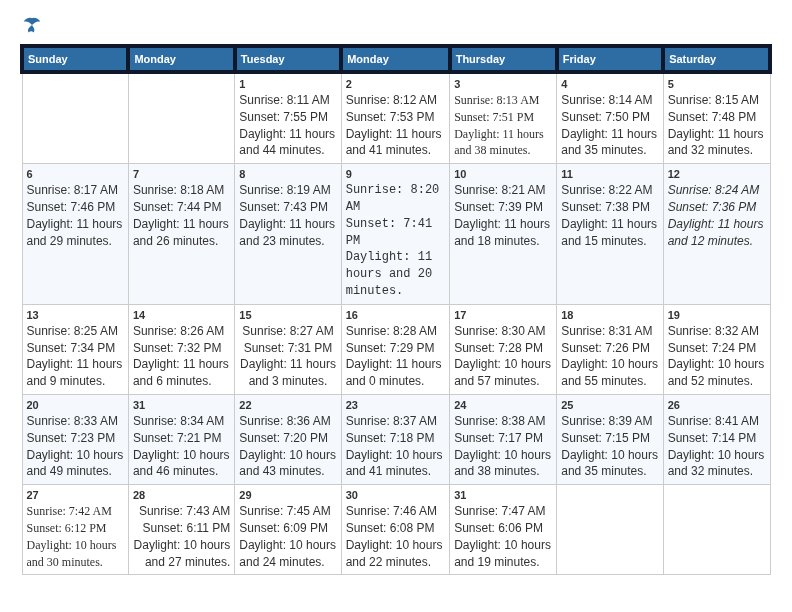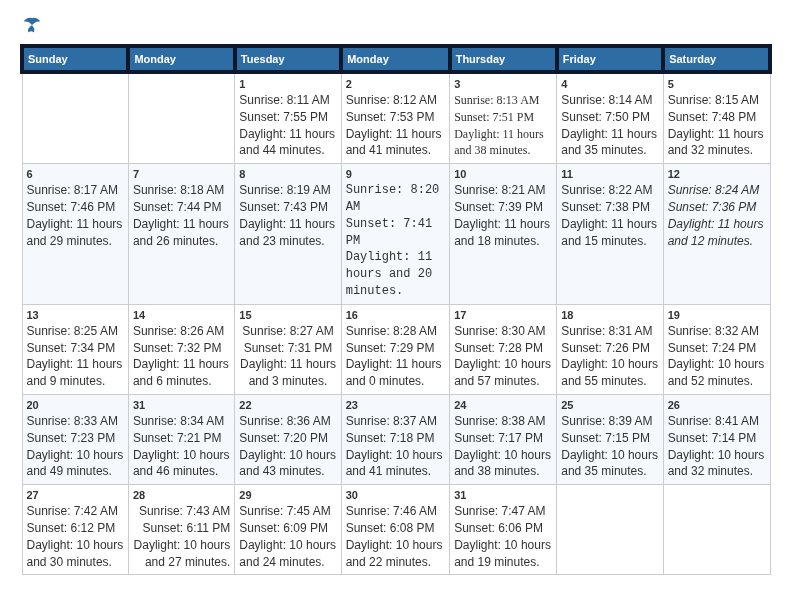--- a/index.html
+++ b/index.html
@@ -295,21 +295,21 @@
           <td>
             <span class="cell-date">26</span>
             <div class="cell-info" style="white-space: pre-line;">Sunrise: 8:41 AM
 Sunset: 7:14 PM
 Daylight: 10 hours and 32 minutes.</div>
           </td>
         </tr>
         <tr>
           <td>
             <span class="cell-date">27</span>
-            <div class="cell-info" style="white-space: pre-line;">Sunrise: 7:42 AM
+            <div class="cell-info" style="white-space: pre-line; font-family: Liberation Serif, serif;">Sunrise: 7:42 AM
 Sunset: 6:12 PM
 Daylight: 10 hours and 30 minutes.</div>
           </td>
           <td>
             <span class="cell-date">28</span>
             <div class="cell-info" style="white-space: pre-line; text-align: right;">Sunrise: 7:43 AM
 Sunset: 6:11 PM
 Daylight: 10 hours and 27 minutes.</div>
           </td>
           <td>

